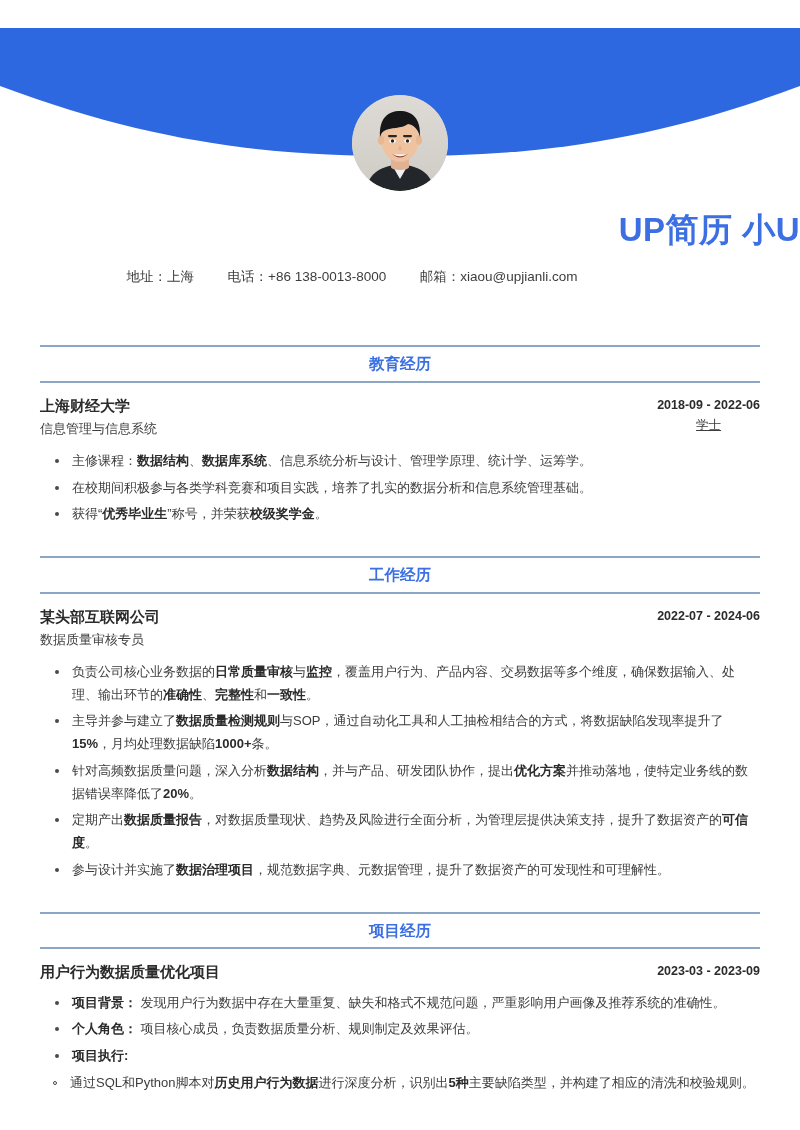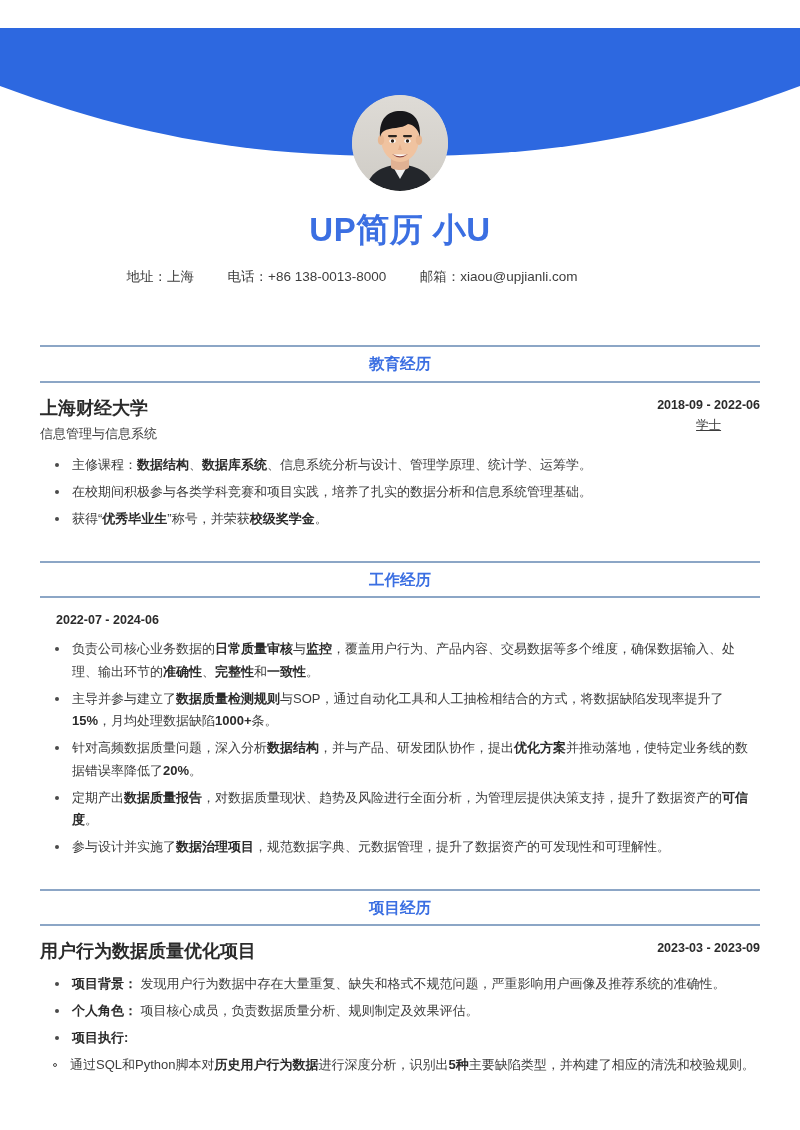--- a/index.html
+++ b/index.html
@@ -45,21 +45,21 @@
     overflow: hidden;
     background: #d8d6d1;
   }
   .avatar svg { display: block; }
 
   .name {
     position: absolute;
     top: 212px;
     left: 0;
     width: 800px;
-    text-align: center;
+    text-align: right;
     font-size: 33px;
     font-weight: bold;
     color: #3b6fe2;
     letter-spacing: 0.5px;
     line-height: 1.1;
   }
 
   .contact {
     position: absolute;
     top: 268px;
@@ -105,21 +105,21 @@
     justify-content: space-between;
     align-items: flex-start;
   }
   .entry-left { flex: 1 1 auto; min-width: 0; }
   .entry-right {
     flex: 0 0 auto;
     text-align: center;
     padding-left: 16px;
   }
   .org {
-    font-size: 18px;
+    font-size: 15px;
     font-weight: bold;
     color: #2b2b2b;
     line-height: 1.5;
   }
   .role {
     font-size: 13px;
     color: #3d3d3d;
     line-height: 1.9;
   }
   .dates {
@@ -280,20 +280,24 @@
       </div>
     </div>
 
     <div class="section sec-work">
       <div class="sec-rule"></div>
       <div class="sec-title">工作经历</div>
       <div class="sec-rule"></div>
 
       <div class="entry">
         <div class="entry-head">
+          <div class="entry-left">
+            <div class="org">某头部互联网公司</div>
+            <div class="role">数据质量审核专员</div>
+          </div>
           <div class="entry-right">
             <div class="dates">2022-07 - 2024-06</div>
           </div>
         </div>
         <ul class="bullets">
             <li>负责公司核心业务数据的<b>日常质量审核</b>与<b>监控</b>，覆盖用户行为、产品内容、交易数据等多个维度，确保数据输入、处理、输出环节的<b>准确性</b>、<b>完整性</b>和<b>一致性</b>。</li>
             <li>主导并参与建立了<b>数据质量检测规则</b>与SOP，通过自动化工具和人工抽检相结合的方式，将数据缺陷发现率提升了<b>15%</b>，月均处理数据缺陷<b>1000+</b>条。</li>
             <li>针对高频数据质量问题，深入分析<b>数据结构</b>，并与产品、研发团队协作，提出<b>优化方案</b>并推动落地，使特定业务线的数据错误率降低了<b>20%</b>。</li>
             <li>定期产出<b>数据质量报告</b>，对数据质量现状、趋势及风险进行全面分析，为管理层提供决策支持，提升了数据资产的<b>可信度</b>。</li>
             <li>参与设计并实施了<b>数据治理项目</b>，规范数据字典、元数据管理，提升了数据资产的可发现性和可理解性。</li>

